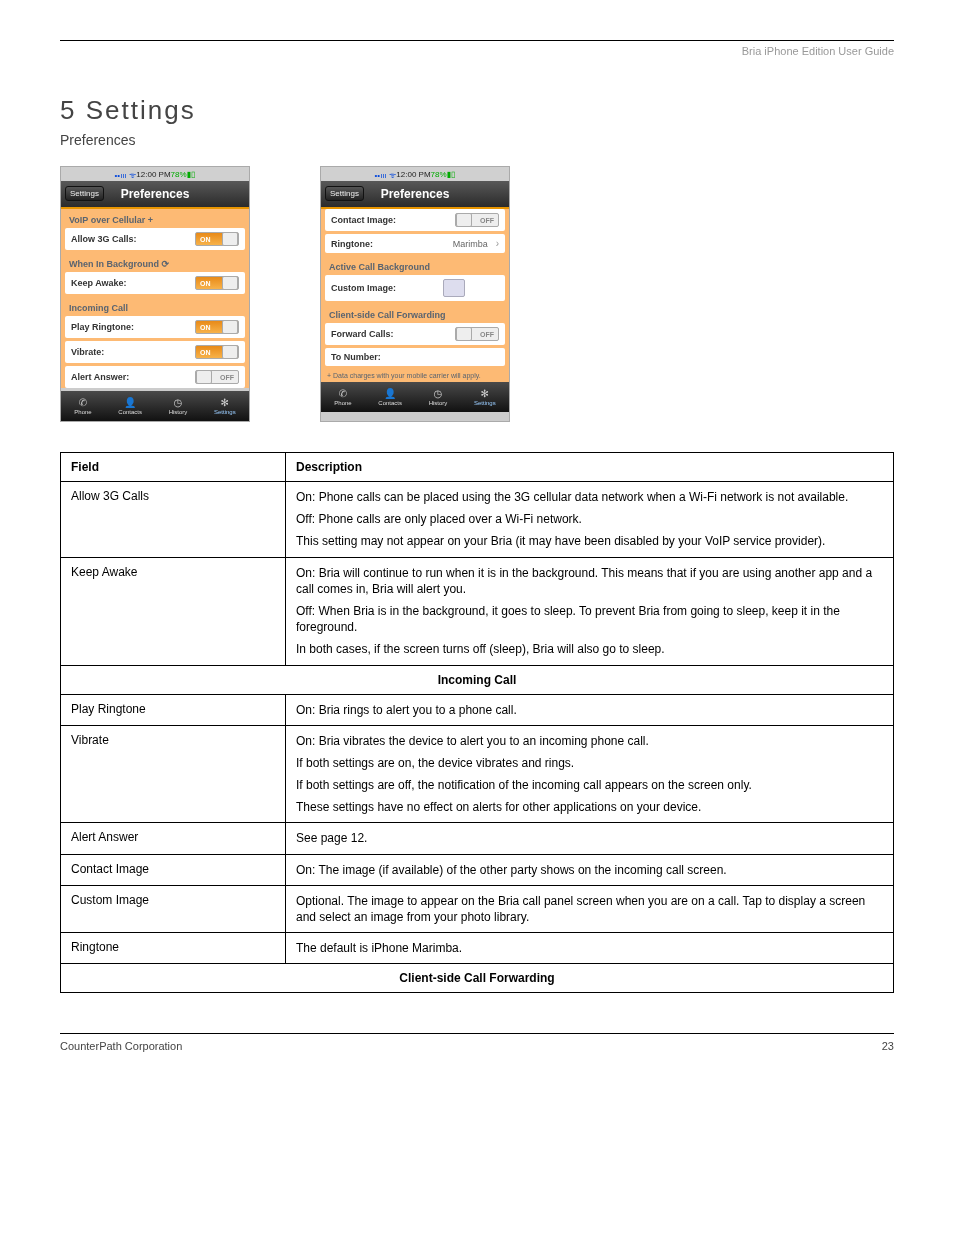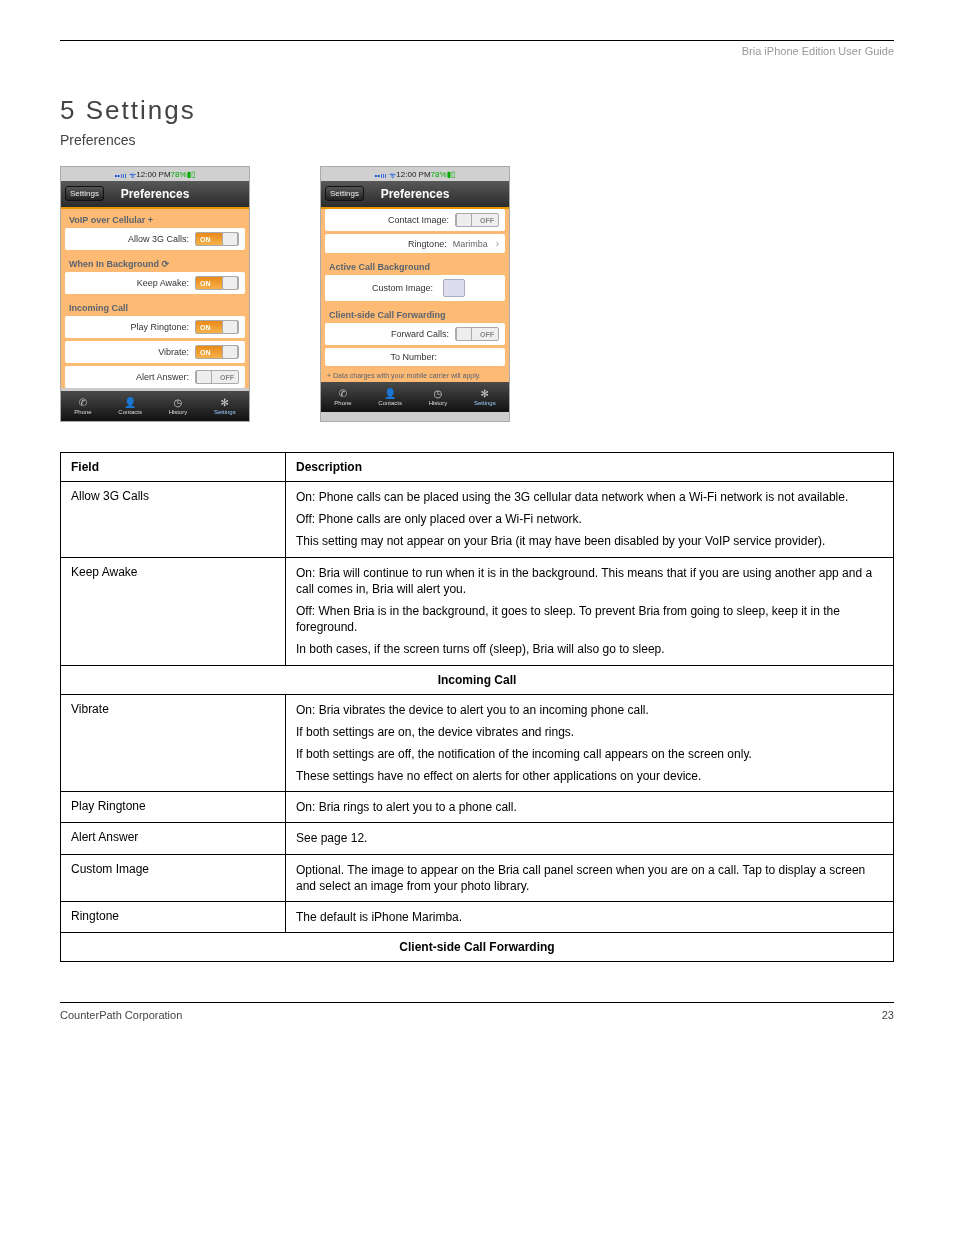--- a/index.html
+++ b/index.html
@@ -13,21 +13,21 @@
   .phone { width: 190px; background: #ccc; border:1px solid #aaa; font-size: 9px; color:#333; }
   .statusbar { height:14px; background:#d0d0d0; display:flex; justify-content:center; align-items:center; padding:0 4px; font-size:8px; color:#222; }
   .statusbar .sig { color:#0045dd; font-size:8px; }
   .statusbar .bat { color:#0a0; font-size:8px; }
   .navhead { height:28px; background:linear-gradient(#585858,#2b2b2b); color:#fff; display:flex; align-items:center; position:relative; border-bottom:2px solid #e89500; }
   .navhead .back { position:absolute; left:4px; top:5px; background:linear-gradient(#555,#222); border:1px solid #111; border-radius:3px; padding:2px 4px; font-size:8px; color:#eee; }
   .navhead .title { flex:1; text-align:center; font-weight:bold; font-size:12px; color:#fff; }
   .panel { background:#fdba74; }
   .grouplabel { padding:6px 8px 3px 8px; font-size:9px; font-weight:bold; color:#5a6470; }
   .row { background:#fff; margin:0 4px 3px 4px; border-radius:2px; padding:4px 6px; display:flex; align-items:center; justify-content:space-between; font-size:9px; }
-  .row .lbl { font-weight:normal; flex:1; text-align:right; padding-right:6px; }
+  .row .lbl { font-weight:bold; flex:1; padding-right:6px; }
   .row .val { color:#666; flex:0 0 auto; padding-right:4px; }
   .toggle { width:44px; height:14px; border:1px solid #aaa; border-radius:2px; display:flex; align-items:center; font-size:7px; font-weight:bold; }
   .toggle.on { background:linear-gradient(#e88a18,#f7b24a); color:#fff; justify-content:flex-start; padding-left:4px; }
   .toggle.on::after { content:""; width:14px; height:12px; background:#eee; border:1px solid #aaa; border-radius:2px; margin-left:auto; }
   .toggle.off { background:#eee; color:#888; justify-content:flex-end; padding-right:4px; }
   .toggle.off::before { content:""; width:14px; height:12px; background:#eee; border:1px solid #aaa; border-radius:2px; margin-right:auto; }
   .imgbox { width:22px; height:18px; background:#dde; border:1px solid #aab; border-radius:2px; margin-left:4px; }
   .chev { color:#999; font-size:10px; padding-left:4px; }
   .footnote { font-size:7px; color:#5a6470; padding:3px 6px; }
   .tabbar { height:30px; background:linear-gradient(#4a4a4a,#111); display:flex; justify-content:space-around; align-items:center; color:#ddd; font-size:6px; }
@@ -195,38 +195,44 @@
           <td>
             <p>On: Bria will continue to run when it is in the background. This means that if you are using another app and a call comes in, Bria will alert you.</p>
             <p>Off: When Bria is in the background, it goes to sleep. To prevent Bria from going to sleep, keep it in the foreground.</p>
             <p>In both cases, if the screen turns off (sleep), Bria will also go to sleep.</p>
           </td>
         </tr>
         <tr>
           <td colspan="2" class="sechead">Incoming Call</td>
         </tr>
         <tr>
+          <td>Play Ringtone</td>
+          <td>
+            <p>On: Bria rings to alert you to a phone call.</p>
+          </td>
+        </tr>
+        <tr>
           <td>Vibrate</td>
           <td>
             <p>On: Bria vibrates the device to alert you to an incoming phone call.</p>
             <p>If both settings are on, the device vibrates and rings.</p>
             <p>If both settings are off, the notification of the incoming call appears on the screen only.</p>
             <p>These settings have no effect on alerts for other applications on your device.</p>
           </td>
         </tr>
         <tr>
-          <td>Play Ringtone</td>
-          <td>
-            <p>On: Bria rings to alert you to a phone call.</p>
-          </td>
-        </tr>
-        <tr>
           <td>Alert Answer</td>
           <td>
             <p>See page 12.</p>
+          </td>
+        </tr>
+        <tr>
+          <td>Contact Image</td>
+          <td>
+            <p>On: The image (if available) of the other party shows on the incoming call screen.</p>
           </td>
         </tr>
         <tr>
           <td>Custom Image</td>
           <td>
             <p>Optional. The image to appear on the Bria call panel screen when you are on a call. Tap to display a screen and select an image from your photo library.</p>
           </td>
         </tr>
         <tr>
           <td>Ringtone</td>

